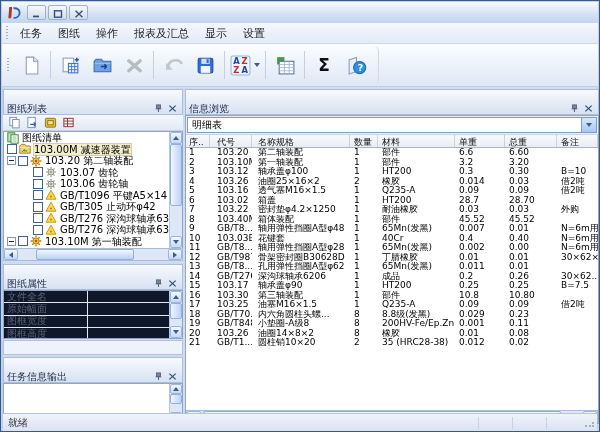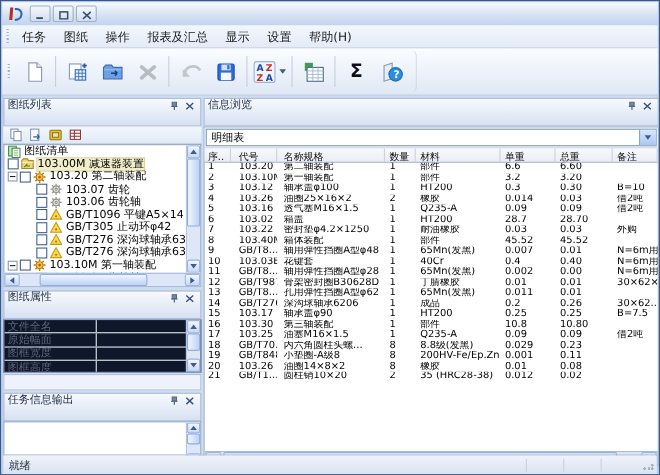--- a/index.html
+++ b/index.html
@@ -32,21 +32,21 @@
   .tb-caret{margin-left:3px;display:flex;align-items:center;}
   .sigma{font-size:17px;font-weight:bold;color:#101010;line-height:1;}
   
   .t-up{width:0;height:0;border-left:3px solid transparent;border-right:3px solid transparent;border-bottom:4px solid #3c5c8e;}
   .t-down{width:0;height:0;border-left:3px solid transparent;border-right:3px solid transparent;border-top:4px solid #3c5c8e;}
   .t-left{width:0;height:0;border-top:3px solid transparent;border-bottom:3px solid transparent;border-right:4px solid #3c5c8e;}
   .t-right{width:0;height:0;border-top:3px solid transparent;border-bottom:3px solid transparent;border-left:4px solid #3c5c8e;}
   
   .dock-left{position:absolute;left:2px;top:88px;width:180px;height:324px;}
   .dock-main{position:absolute;left:184px;top:88px;width:414px;height:324px;border-radius:15px;}
-  .panel-hdr{height:15px;display:flex;align-items:flex-end;padding:12px 3px;font-size:10px;color:#1b2a44;
+  .panel-hdr{height:15px;display:flex;align-items:flex-start;padding:12px 3px;font-size:10px;color:#1b2a44;
     background:linear-gradient(#f7fafd,#d7e1f2);border:1px solid #adbfd8;}
   .panel-hdr .ttl{flex:1;white-space:nowrap;overflow:hidden;}
   .hdr-btn{width:13px;height:12px;display:flex;align-items:center;justify-content:center;margin-left:1px;}
   .hdr-btn svg{width:9px;height:9px;}
   
   .minibar{height:16px;display:flex;align-items:center;background:linear-gradient(#f4f8fd,#e0e9f6);
     border-bottom:1px solid #c6d2e4;padding-left:2px;}
   .mini-btn{width:18px;height:15px;display:flex;align-items:center;justify-content:center;}
   .mini-btn svg{width:13px;height:13px;}
   
@@ -150,21 +150,20 @@
 
   <div class="menubar">
     <span class="grip"></span>
     <span style="display:flex;">
         <span class="menu-item"><span>任务</span></span>
         <span class="menu-item"><span>图纸</span></span>
         <span class="menu-item"><span>操作</span></span>
         <span class="menu-item"><span>报表及汇总</span></span>
         <span class="menu-item"><span>显示</span></span>
         <span class="menu-item"><span>设置</span></span>
-        <span class="menu-item"><span>帮助(H)</span></span>
       </span>
   </div>
 
   <div class="toolbar">
     <span class="grip"></span>
     <span class="tb-box">
         <span class="tb-btn">
     <span style="display:flex;">
             <svg viewBox="0 0 20 20">
               <path d="M5 2h7l4 4v12H5z" fill="#fff" stroke="#8b9cb5"></path>

